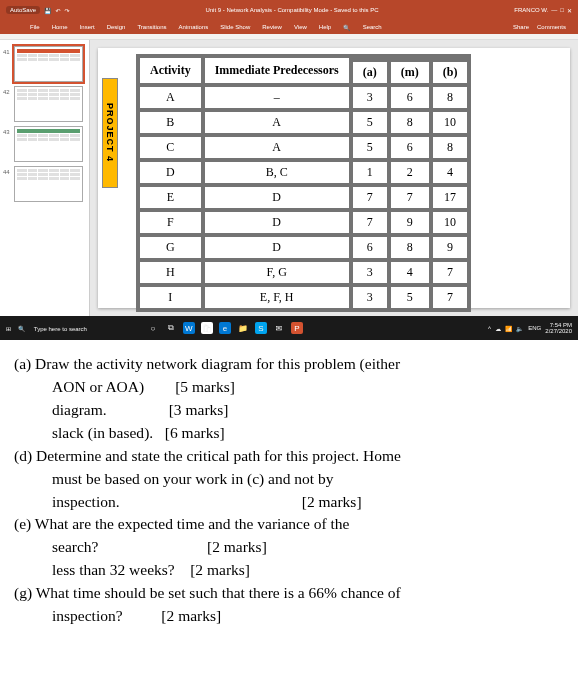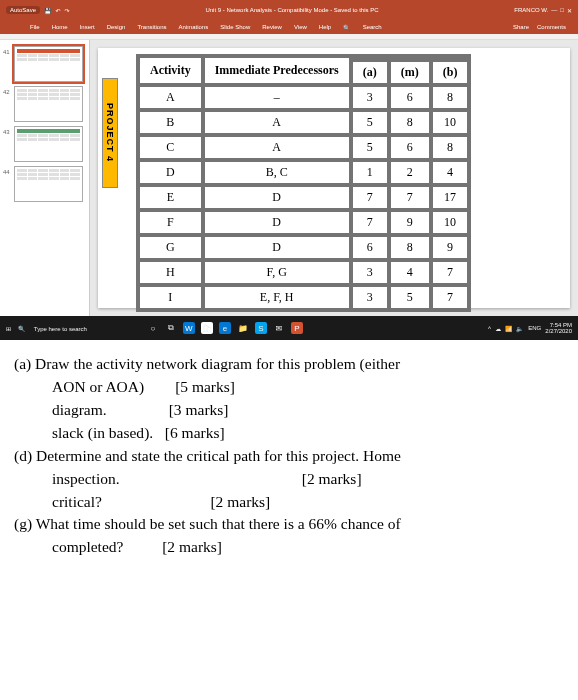--- a/index.html
+++ b/index.html
@@ -304,17 +304,20 @@
     </div>
   </div>
 </div>
 
 <div class="questions">
   <p class="q-first"><span>(a) Draw the activity network diagram for this problem (either</span></p>
   <p class="q-cont"><span>AON or AOA)</span>&nbsp;&nbsp;&nbsp;&nbsp;&nbsp;&nbsp;&nbsp;&nbsp;<span class="bold">[5 marks]</span></p>
   <p class="q-cont"><span>diagram.</span>&nbsp;&nbsp;&nbsp;&nbsp;&nbsp;&nbsp;&nbsp;&nbsp;&nbsp;&nbsp;&nbsp;&nbsp;&nbsp;&nbsp;&nbsp;&nbsp;<span class="bold">[3 marks]</span></p>
   <p class="q-cont"><span>slack (</span><span class="bold">in based</span><span>).</span>&nbsp;&nbsp;&nbsp;<span class="bold">[6 marks]</span></p>
   <p class="q-first"><span>(d) Determine and state the critical path for this project.  </span><span class="bold">Home</span></p>
+  <p class="q-cont bold"><span>must  be  based  on  your  work  in  (c)  and  not  by</span></p>
   <p class="q-cont"><span class="bold">inspection.</span>&nbsp;&nbsp;&nbsp;&nbsp;&nbsp;&nbsp;&nbsp;&nbsp;&nbsp;&nbsp;&nbsp;&nbsp;&nbsp;&nbsp;&nbsp;&nbsp;&nbsp;&nbsp;&nbsp;&nbsp;&nbsp;&nbsp;&nbsp;&nbsp;&nbsp;&nbsp;&nbsp;&nbsp;&nbsp;&nbsp;&nbsp;&nbsp;&nbsp;&nbsp;&nbsp;&nbsp;&nbsp;&nbsp;&nbsp;&nbsp;&nbsp;&nbsp;&nbsp;&nbsp;&nbsp;&nbsp;&nbsp;<span class="bold">[2 marks]</span></p>
-  <p class="q-cont"><span>critical?</span>&nbsp;&nbsp;&nbsp;&nbsp;&nbsp;&nbsp;&nbsp;&nbsp;&nbsp;&nbsp;&nbsp;&nbsp;&nbsp;&nbsp;&nbsp;&nbsp;&nbsp;&nbsp;&nbsp;&nbsp;&nbsp;&nbsp;&nbsp;&nbsp;&nbsp;&nbsp;&nbsp;&nbsp;<span class="bold">[2 marks]</span></p>
+  <p class="q-first"><span>(e)  What  are  the  expected  time  and  the  variance  of  the</span></p>
+  <p class="q-cont"><span>search?</span>&nbsp;&nbsp;&nbsp;&nbsp;&nbsp;&nbsp;&nbsp;&nbsp;&nbsp;&nbsp;&nbsp;&nbsp;&nbsp;&nbsp;&nbsp;&nbsp;&nbsp;&nbsp;&nbsp;&nbsp;&nbsp;&nbsp;&nbsp;&nbsp;&nbsp;&nbsp;&nbsp;&nbsp;<span class="bold">[2 marks]</span></p>
+  <p class="q-cont"><span>less than 32 weeks?</span>&nbsp;&nbsp;&nbsp;&nbsp;<span class="bold">[2 marks]</span></p>
   <p class="q-first"><span>(g) What time should be set such that there is a 66% chance of</span></p>
-  <p class="q-cont"><span>completed?</span>&nbsp;&nbsp;&nbsp;&nbsp;&nbsp;&nbsp;&nbsp;&nbsp;&nbsp;&nbsp;<span class="bold">[2 marks]</span></p>
+  <p class="q-cont"><span>inspection?</span>&nbsp;&nbsp;&nbsp;&nbsp;&nbsp;&nbsp;&nbsp;&nbsp;&nbsp;&nbsp;<span class="bold">[2 marks]</span></p>
 </div>
 
 </body></html>

